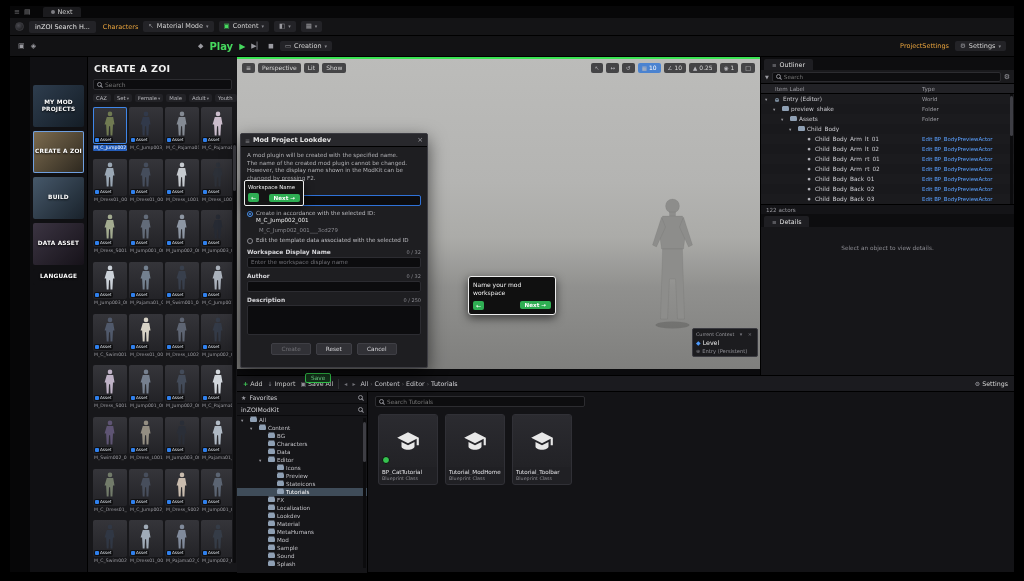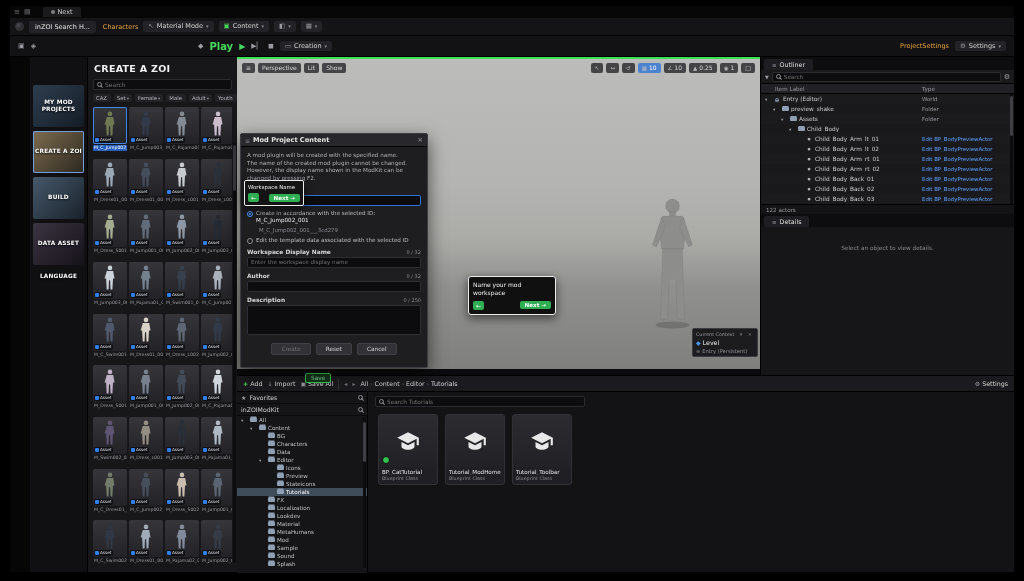--- a/index.html
+++ b/index.html
@@ -828,21 +828,21 @@
       <div class="ctx-entry">
         <span class="eic">⊕</span>
         <span>Entry (Persistent)</span>
       </div>
     </div>
   </div>
 
   <div class="dialog">
     <div class="dlg-title">
       <span class="ti">≡</span>
-      <b>Mod Project Content</b>
+      <b>Mod Project Lookdev</b>
       <span class="dlg-close">×</span>
     </div>
     <div class="dlg-body">
       <p class="desc">A mod plugin will be created with the specified name.</p><p class="desc">The name of the created mod plugin cannot be changed.</p><p class="desc">However, the display name shown in the ModKit can be changed by pressing F2.</p>
 
       <div class="lblrow">
         <b>Mod Name</b>
         <span class="qmark">?</span>
       </div>
       <input class="dlg-input focused" style="">

